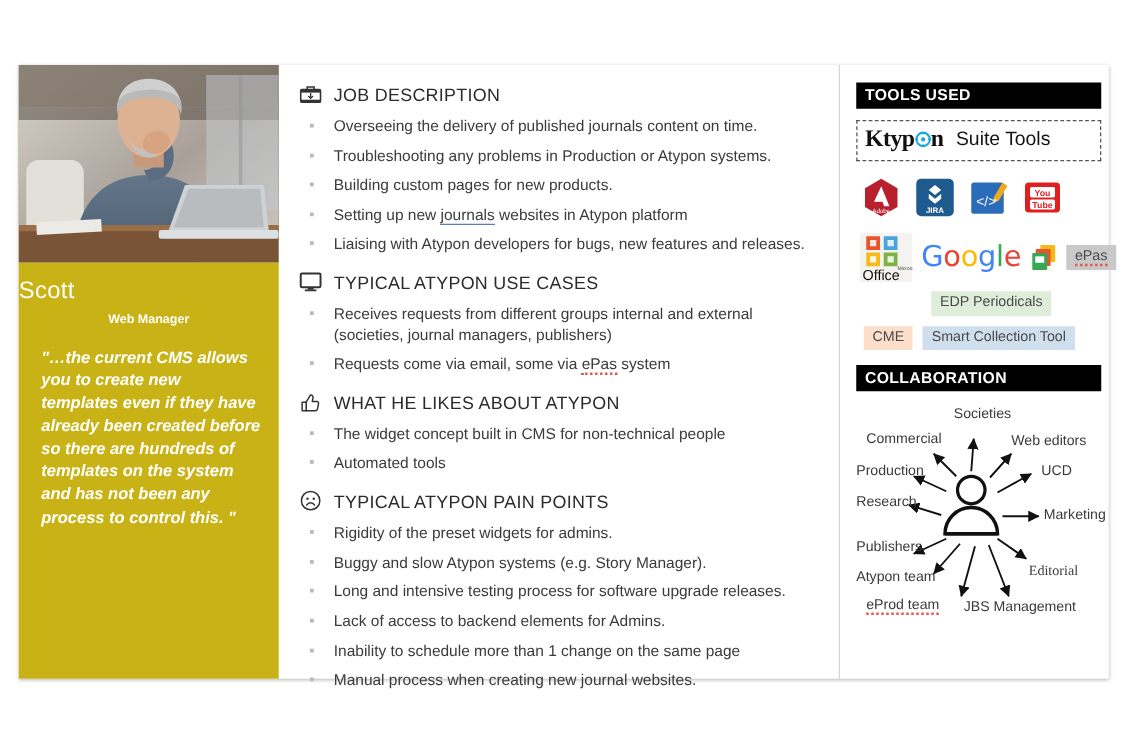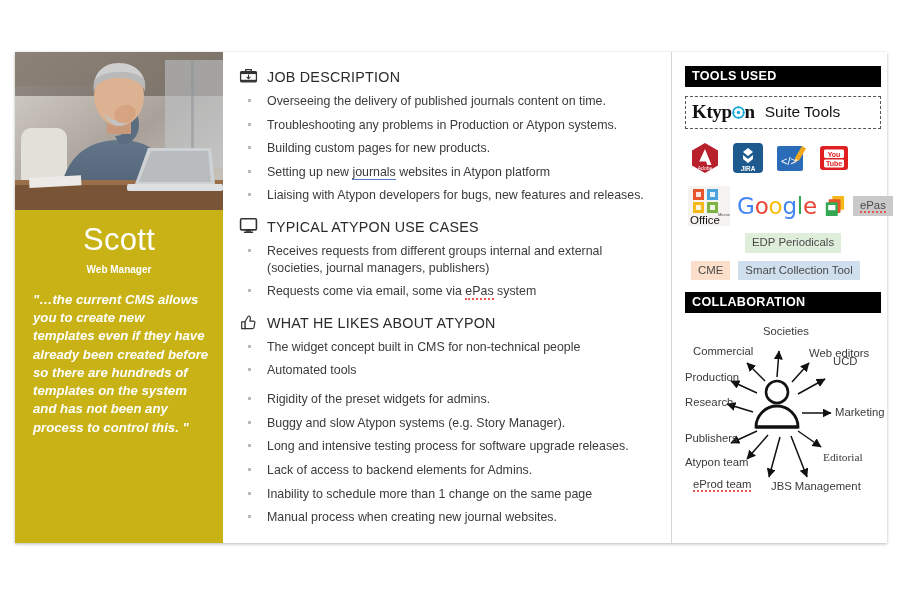--- a/index.html
+++ b/index.html
@@ -28,23 +28,22 @@
   }
   .photo {
     width: 208px; height: 158px;
     position: relative;
     overflow: hidden;
     background: #8d8d8a;
   }
   .photo svg { display: block; width: 100%; height: 100%; }
 
   .persona-name {
-    text-align: center;
     color: #ffffff;
-    font-size: 31px;
+    font-size: 19px;
     font-weight: 400;
     letter-spacing: .3px;
     margin-top: 12px;
   }
   .persona-role {
     text-align: center;
     color: #ffffff;
     font-size: 10px;
     font-weight: 700;
     margin-top: 6px;
@@ -319,20 +318,31 @@
         </span>
         <span class="section-title">WHAT HE LIKES ABOUT ATYPON</span>
       </div>
       <ul class="bullets">
         <li>The widget concept built in CMS for non-technical people</li>
         <li>Automated tools</li>
       </ul>
     </div>
 
     <div class="section">
+      <div class="section-head">
+        <span class="ico">
+          <svg viewBox="0 0 24 24" fill="none" stroke="#333" stroke-width="1.5">
+            <circle cx="12" cy="12" r="9.3" fill="#fff" stroke="#333"></circle>
+            <circle cx="8.8" cy="10" r="1.25" fill="#333" stroke="none"></circle>
+            <circle cx="15.2" cy="10" r="1.25" fill="#333" stroke="none"></circle>
+            <path d="M8 16.6c1-1.6 2.4-2.4 4-2.4s3 .8 4 2.4" stroke="#333" stroke-width="1.5" stroke-linecap="round"></path>
+          </svg>
+        </span>
+        <span class="section-title">TYPICAL ATYPON PAIN POINTS</span>
+      </div>
       <ul class="bullets">
         <li>Rigidity of the preset widgets for admins.</li>
         <li>Buggy and slow Atypon systems (e.g. Story Manager).</li>
         <li>Long and intensive testing process for software upgrade releases.</li>
         <li>Lack of access to backend elements for Admins.</li>
         <li>Inability to schedule more than 1 change on the same page</li>
         <li>Manual process when creating new journal websites.</li>
       </ul>
     </div>
   </div>
@@ -454,21 +464,21 @@
         <line x1="72" y1="112" x2="46" y2="124" stroke="#111" stroke-width="1.5" marker-end="url(#ah)"></line>
         <line x1="113" y1="112" x2="136" y2="128" stroke="#111" stroke-width="1.5" marker-end="url(#ah)"></line>
         <line x1="83" y1="116" x2="62" y2="140" stroke="#111" stroke-width="1.5" marker-end="url(#ah)"></line>
         <line x1="95" y1="118" x2="84" y2="158" stroke="#111" stroke-width="1.5" marker-end="url(#ah)"></line>
         <line x1="106" y1="117" x2="122" y2="158" stroke="#111" stroke-width="1.5" marker-end="url(#ah)"></line>
       </svg>
       <span class="collab-label" style="left:78px;  top:6px;">Societies</span>
       <span class="collab-label" style="left:8px;   top:26px;">Commercial</span>
       <span class="collab-label" style="left:124px; top:28px;">Web editors</span>
       <span class="collab-label" style="left:0px;   top:52px;">Production</span>
-      <span class="collab-label" style="left:148px; top:36px;">UCD</span>
+      <span class="collab-label" style="left:148px; top:52px;">UCD</span>
       <span class="collab-label" style="left:0px;   top:77px;">Research</span>
       <span class="collab-label" style="left:150px; top:87px;">Marketing</span>
       <span class="collab-label" style="left:0px;   top:113px;">Publishers</span>
       <span class="collab-label" style="left:138px; top:132px;font-family:Liberation Serif, serif;">Editorial</span>
       <span class="collab-label" style="left:0px;   top:137px;">Atypon team</span>
       <span class="collab-label sq" style="left:8px;top:159px;">eProd team</span>
       <span class="collab-label" style="left:86px;  top:161px;">JBS Management</span>
     </div>
 
   </div>

